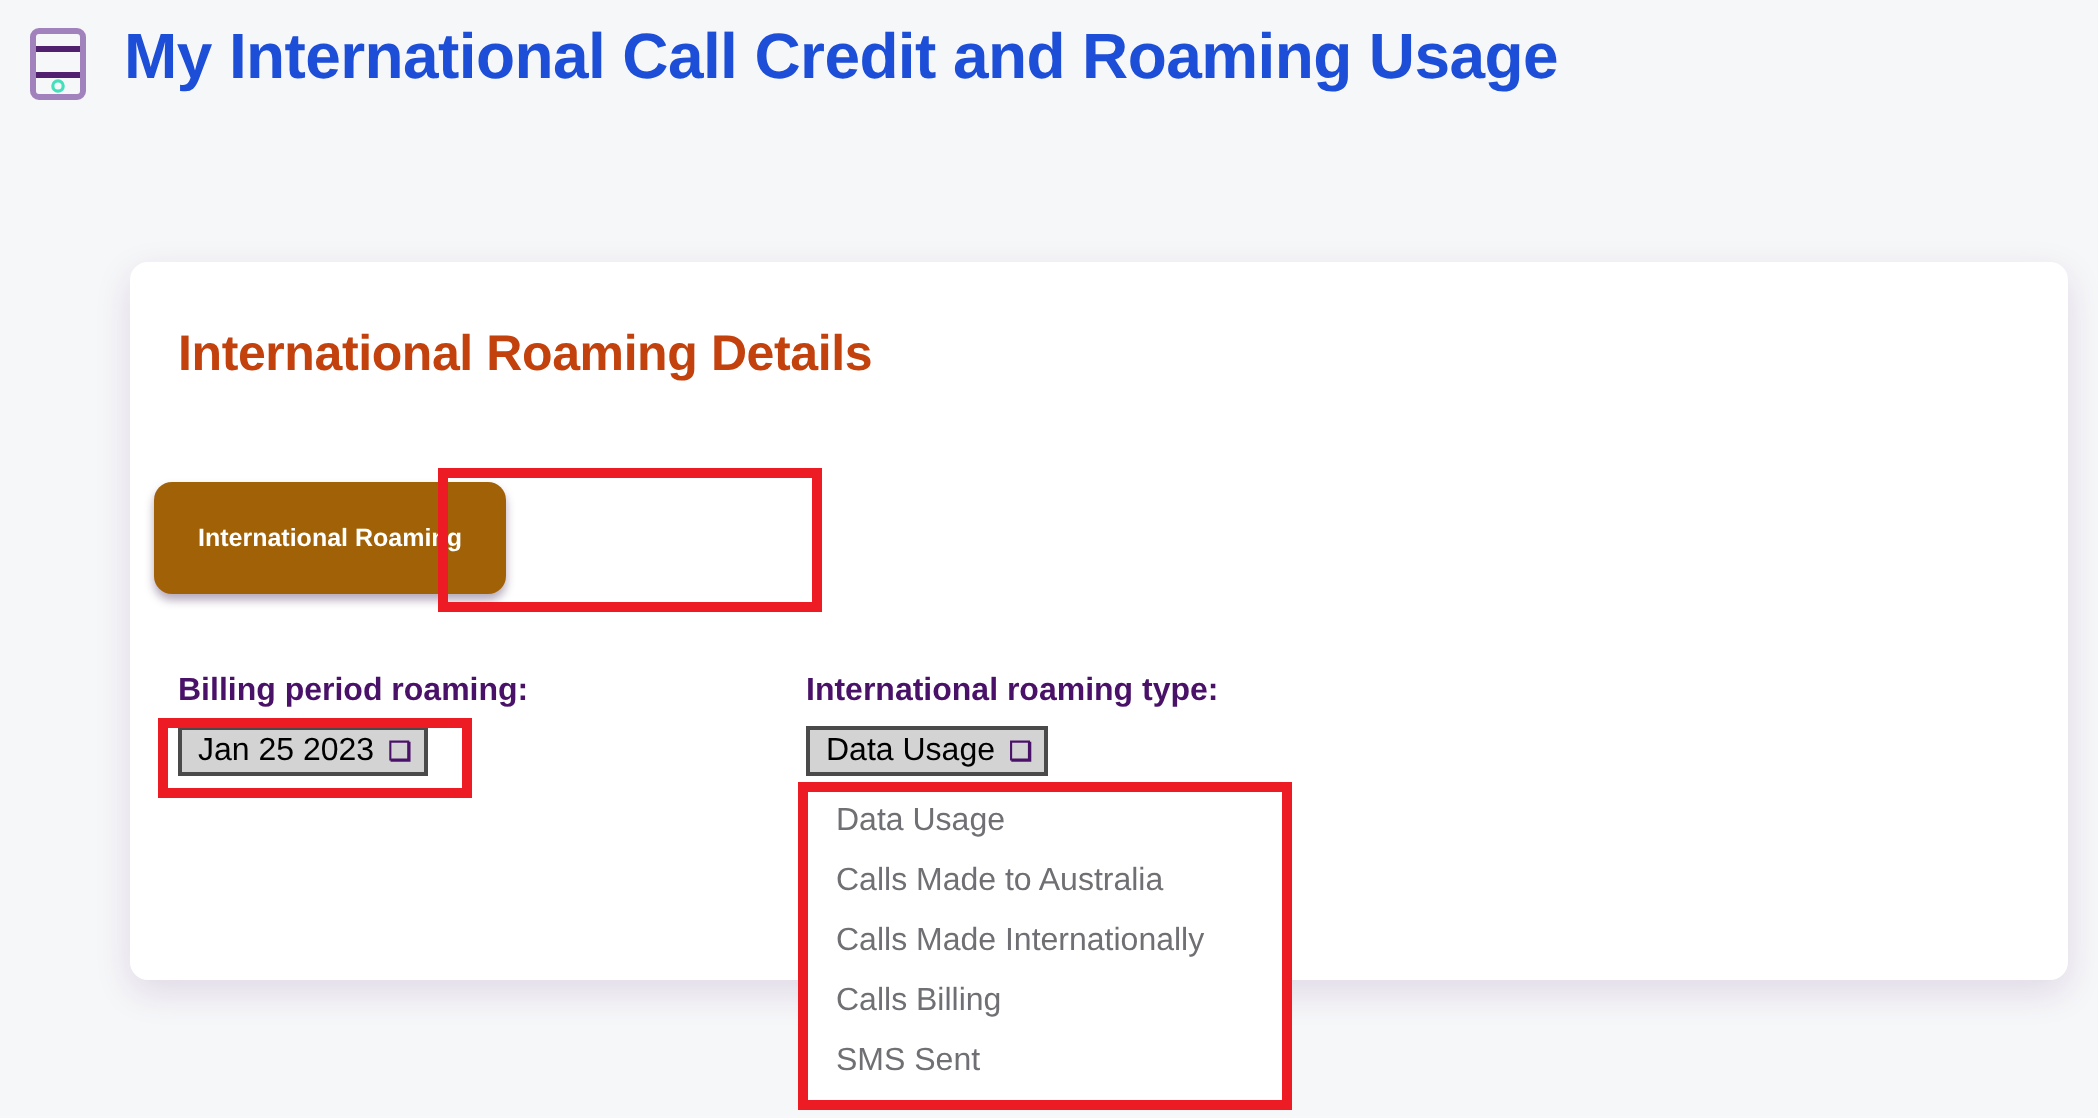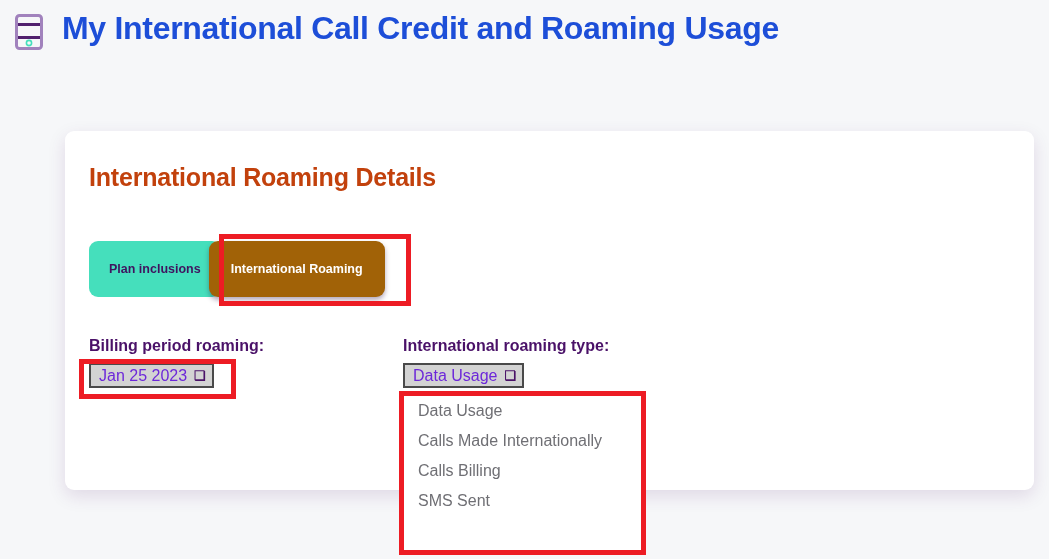--- a/index.html
+++ b/index.html
@@ -138,21 +138,21 @@
     align-items: center;
     height: 25px;
     background: #d3d3d3;
     border: 2px solid #4a4a4a;
     box-sizing: border-box;
     padding: 0 6px 0 8px;
     cursor: pointer;
   }
   .select-value {
     font-size: 16px;
-    color: #6d28d9;
+    color: #000000;
     white-space: nowrap;
   }
   .select-caret {
     margin-left: 7px;
     font-size: 13px;
     color: #4a1168;
     line-height: 1;
     font-weight: bold;
   }
 
@@ -204,23 +204,20 @@
 
   <div class="page-title">My International Call Credit and Roaming Usage</div>
 
 </div>
 
 <div class="card">
 
   <div class="card-title">International Roaming Details</div>
 
   <div class="tabs">
-    <div class="tab tab-inactive">
-      <span>Plan inclusions</span>
-    </div>
     <div class="tab tab-active">
       <span>International Roaming</span>
     </div>
   </div>
 
   <div class="field-billing">
     <span class="field-label">Billing period roaming:</span>
     <div class="select-box">
       <span class="select-value">Jan 25 2023</span>
       <span class="select-caret">❏</span>
@@ -231,20 +228,21 @@
     <span class="field-label">International roaming type:</span>
     <div class="select-box">
       <span class="select-value">Data Usage</span>
       <span class="select-caret">❏</span>
     </div>
   </div>
 </div>
 
 <div class="dropdown-list">
   <div class="dropdown-option">Data Usage</div>
+  <div class="dropdown-option">Calls Made to Australia</div>
   <div class="dropdown-option">Calls Made Internationally</div>
   <div class="dropdown-option">Calls Billing</div>
   <div class="dropdown-option">SMS Sent</div>
 </div>
 
 <div class="annot" id="annot-tab"></div>
 <div class="annot" id="annot-billing"></div>
 <div class="annot" id="annot-list"></div>
 
 </body></html>

